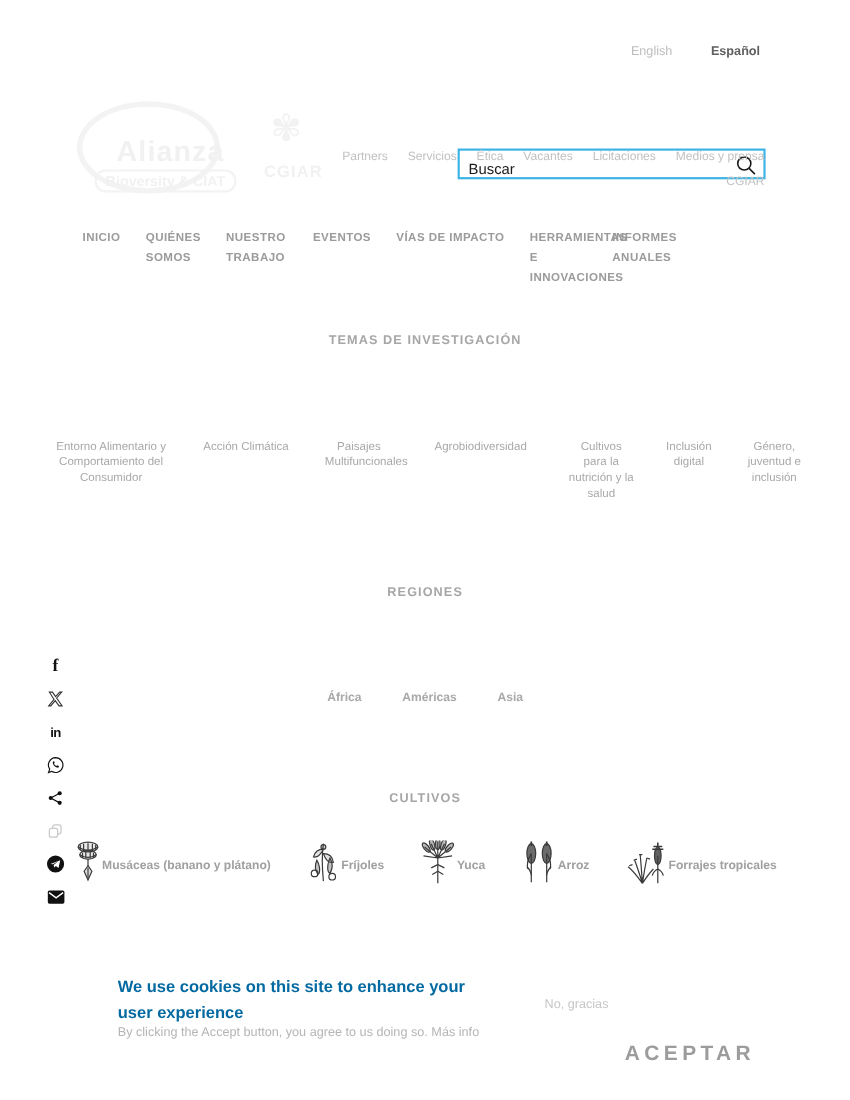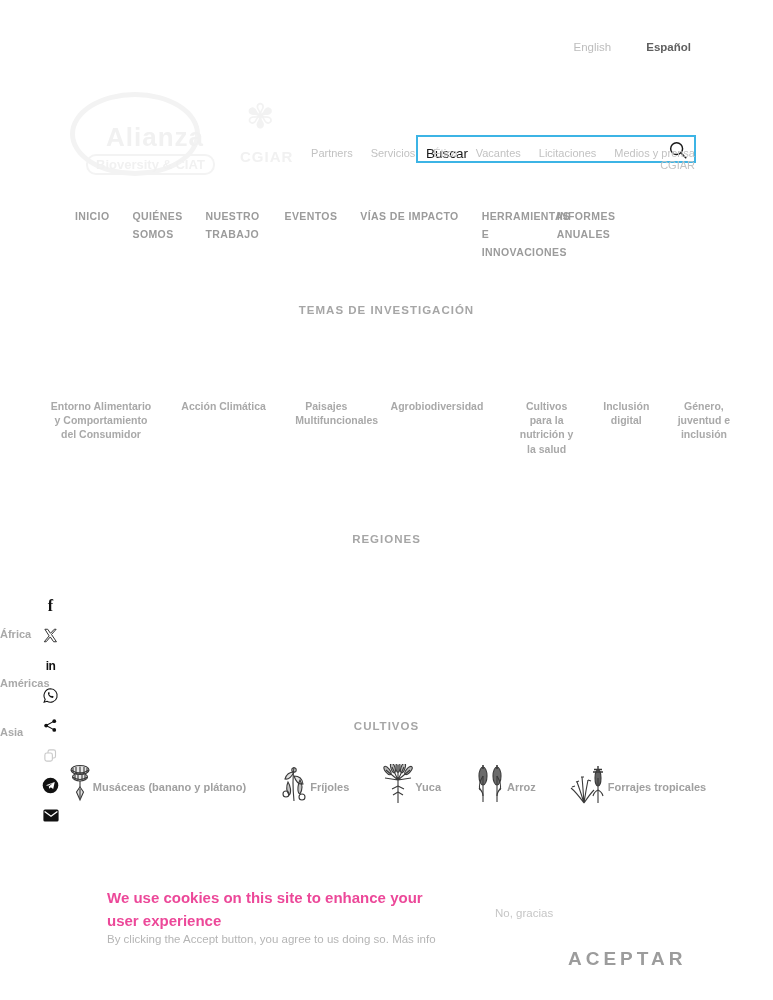--- a/index.html
+++ b/index.html
@@ -20,21 +20,21 @@
   .logo-cgiar-mark { position:absolute; left:178px; top:6px; font-size:34px; color:#f2f2f2; }
   .logo-cgiar-text { position:absolute; left:172px; top:58px; font-size:15px; font-weight:bold; letter-spacing:1px; }
 
   
   .search { position:absolute; left:416px; top:100px; width:280px; height:28px; border:2px solid #3cb4e5; display:flex; align-items:flex-end; background:#fff;margin-top:35px; }
   .search input { flex:1; border:none; outline:none; font-size:13.5px; color:#1a1a1a; padding:0 8px; font-family:"Liberation Sans", sans-serif; background:transparent; }
   .search input::placeholder { color:#1a1a1a; opacity:1; }
   .search .mag { width:26px; height:22px; flex:0 0 auto; cursor:pointer; margin-right:3px; }
 
   
-  .secondary-nav { position:absolute; top:147px; right:78px; display:flex; gap:18px; font-size:11px; }
+  .secondary-nav { position:absolute; top:136px; right:78px; display:flex; gap:18px; font-size:11px; }
   .secondary-nav a { color:#c2c2c2; text-decoration:none; cursor:pointer; white-space:nowrap; }
   .cgiar-link { position:absolute; top:159px; right:78px; font-size:11px; color:#c2c2c2; text-decoration:none; cursor:pointer; }
 
   
   .main-nav { position:absolute; left:75px; top:208px; width:660px; display:flex; gap:23px; }
   .main-nav a { font-size:10.5px; font-weight:bold; letter-spacing:.4px; color:#9b9b9b; text-decoration:none; line-height:1.7; cursor:pointer; flex:0 0 auto; }
   .main-nav a:nth-child(2){ width:50px; }
   .main-nav a:nth-child(3){ width:56px; }
   .main-nav a:nth-child(6){ width:52px; }
   .main-nav a:nth-child(7){ width:92px; }
@@ -42,49 +42,49 @@
   .main-nav a:nth-child(9){ width:60px; }
 
   
   .section-heading { position:absolute; left:0; width:773px; text-align:center; font-size:11.5px; font-weight:bold; letter-spacing:1px; color:#a6a6a6; }
   .h-research { top:304px; }
   .h-regions  { top:533px; }
   .h-crops    { top:720px; }
 
   
   .topics { position:absolute; left:50px; top:399px; width:682px; display:flex; justify-content:space-between; }
-  .topics a { display:block; text-align:center; font-size:10.5px; font-weight:bold; color:#a9a9a9; text-decoration:none; line-height:1.35; cursor:pointer; }
+  .topics a { display:block; text-align:center; font-size:10.5px; font-weight:normal; color:#a9a9a9; text-decoration:none; line-height:1.35; cursor:pointer; }
   .topics a:nth-child(1){ width:102px; }
   .topics a:nth-child(2){ width:102px; }
   .topics a:nth-child(3){ width:62px; }
   .topics a:nth-child(4){ width:118px; }
   .topics a:nth-child(5){ width:60px; }
   .topics a:nth-child(6){ width:58px; }
   .topics a:nth-child(7){ width:56px; }
 
   
-  .regions { position:absolute; left:0; top:628px; width:773px; display:flex; justify-content:center; gap:37px;flex-direction:column; }
+  .regions { position:absolute; left:0; top:628px; width:773px; display:flex; justify-content:center; gap:37px; }
   .regions a { font-size:11px; font-weight:bold; color:#a9a9a9; text-decoration:none; cursor:pointer; }
 
   
   .crops { position:absolute; left:0; top:762px; width:773px; display:flex; justify-content:center; align-items:flex-end; gap:32px; }
   .crop { display:flex; flex-direction:row; align-items:center; cursor:pointer; }
   .crop .cicon { height:42px; display:flex; align-items:flex-end; margin-bottom:7px; }
   .crop .clabel { font-size:11px; font-weight:bold; color:#a0a0a0; white-space:nowrap; }
   .crop svg { display:block; }
 
   
   .social { position:absolute; left:42px; top:597px; display:flex; flex-direction:column; gap:13px; }
   .social .sbtn { width:17px; height:17px; display:flex; align-items:center; justify-content:center; cursor:pointer; }
   .fb-f { font-size:16px; font-weight:bold; color:#111; font-family:"Liberation Serif", serif; }
   .in-t { font-size:12px; font-weight:bold; color:#111; letter-spacing:-0.5px; }
 
   
   .cookie { position:absolute; left:0; top:876px; width:773px; height:90px; background:#fff; }
-  .cookie-title { position:absolute; left:107px; top:10px; width:335px; font-size:15px; font-weight:bold; color:#ec4899; line-height:1.55; }
+  .cookie-title { position:absolute; left:107px; top:10px; width:335px; font-size:15px; font-weight:bold; color:#0369a1; line-height:1.55; }
   .cookie-body { position:absolute; left:107px; top:57px; font-size:11.5px; color:#b5b5b5; }
   .cookie-body .more { color:#b5b5b5; cursor:pointer; text-decoration:none; }
   .cookie-decline { position:absolute; left:495px; top:31px; font-size:11.5px; color:#c6c6c6; cursor:pointer;text-align:center; }
   .cookie-accept { position:absolute; left:568px; top:25px; font-size:19px; font-weight:bold; letter-spacing:4px; color:#9c9c9c; background:none; border:none; cursor:pointer; font-family:"Liberation Sans", sans-serif;margin-top:47px; }
 </style>
 </head>
 <body>
 
 <div class="page">
 

